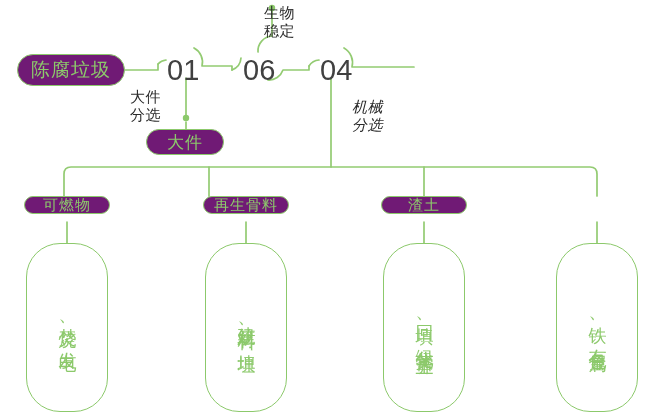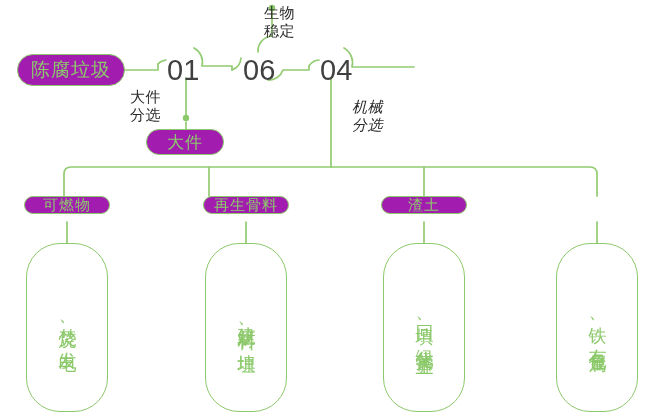--- a/index.html
+++ b/index.html
@@ -10,21 +10,21 @@
   }
   #stage{position:relative;width:648px;height:416px;}
   svg#wires{position:absolute;left:0;top:0;width:648px;height:416px;}
 
   
   .pill{
     position:absolute;
     box-sizing:border-box;
     border:1.6px solid var(--g,#8cc96b);
     border-radius:999px;
-    background:#a21caf;
+    background:#701a75;
     color:var(--g,#8cc96b);
     display:flex;align-items:center;justify-content:center;
     letter-spacing:1px;
     white-space:nowrap;
   }
   .pill-start{left:17px;top:54px;width:108px;height:32px;font-size:19px;}
   .pill-bulky{left:146px;top:129px;width:78px;height:26px;font-size:17px;}
   .pill-cat{height:18px;font-size:15px;width:86px;}
 
   

